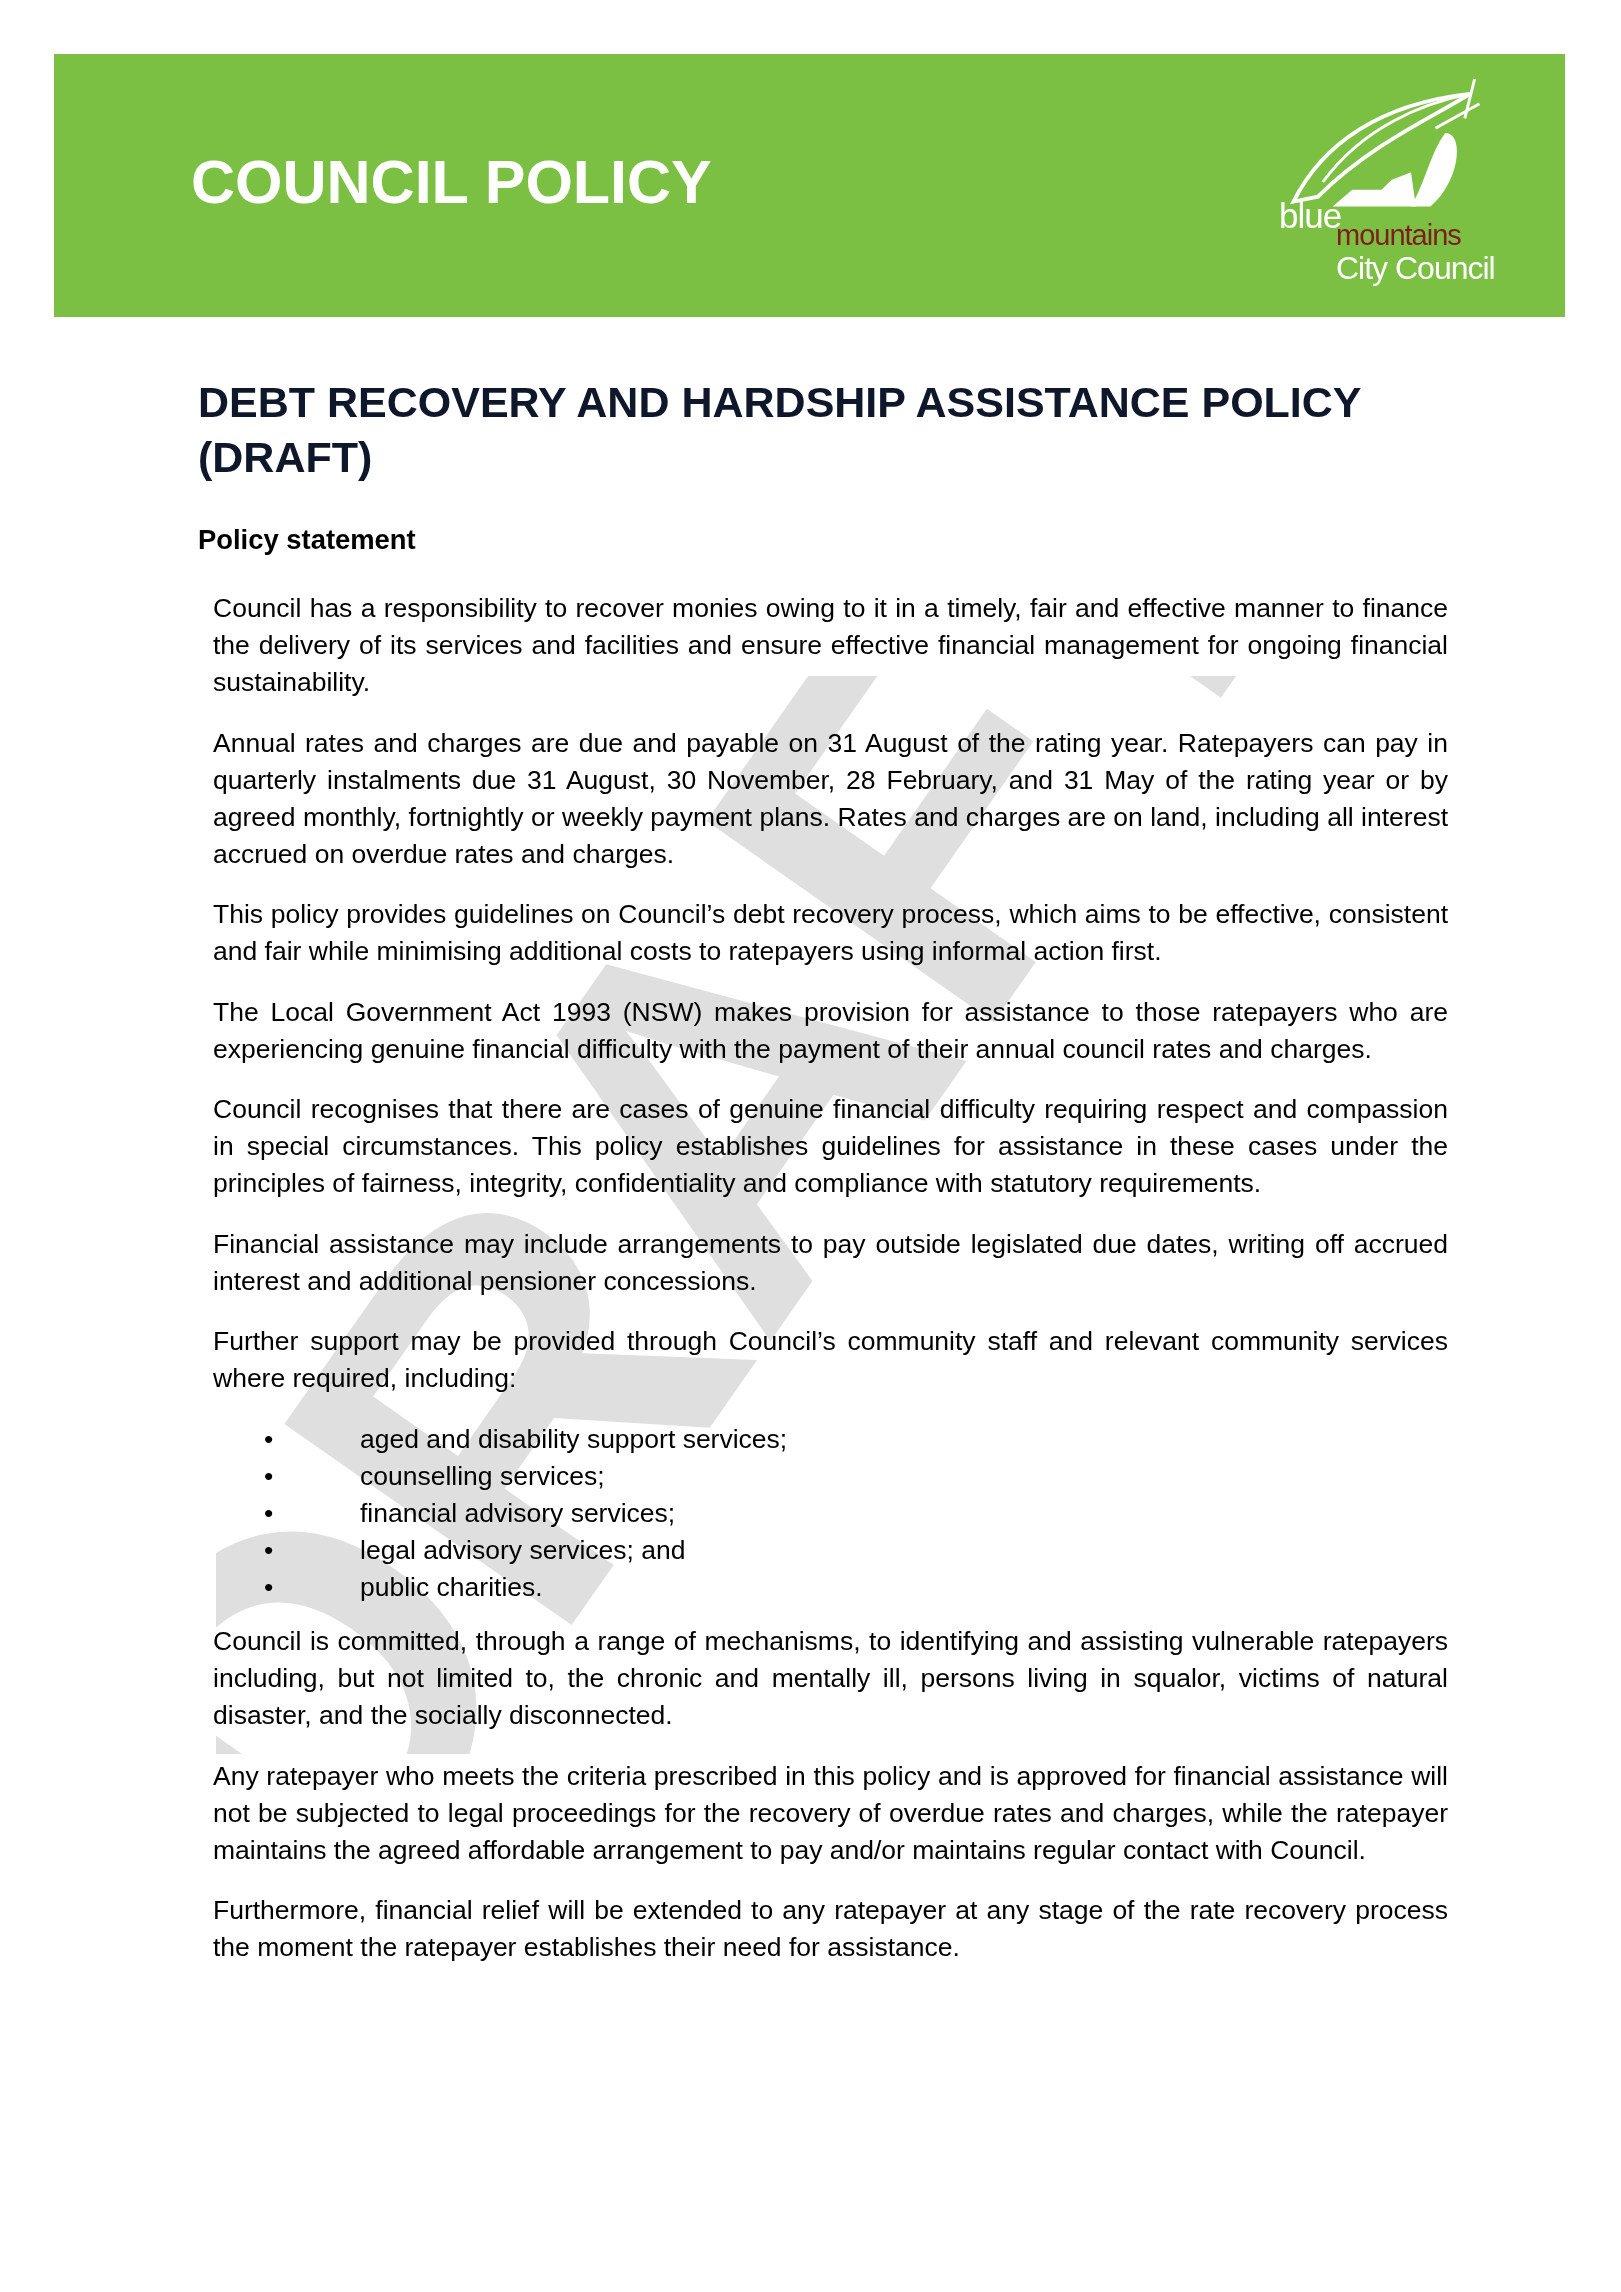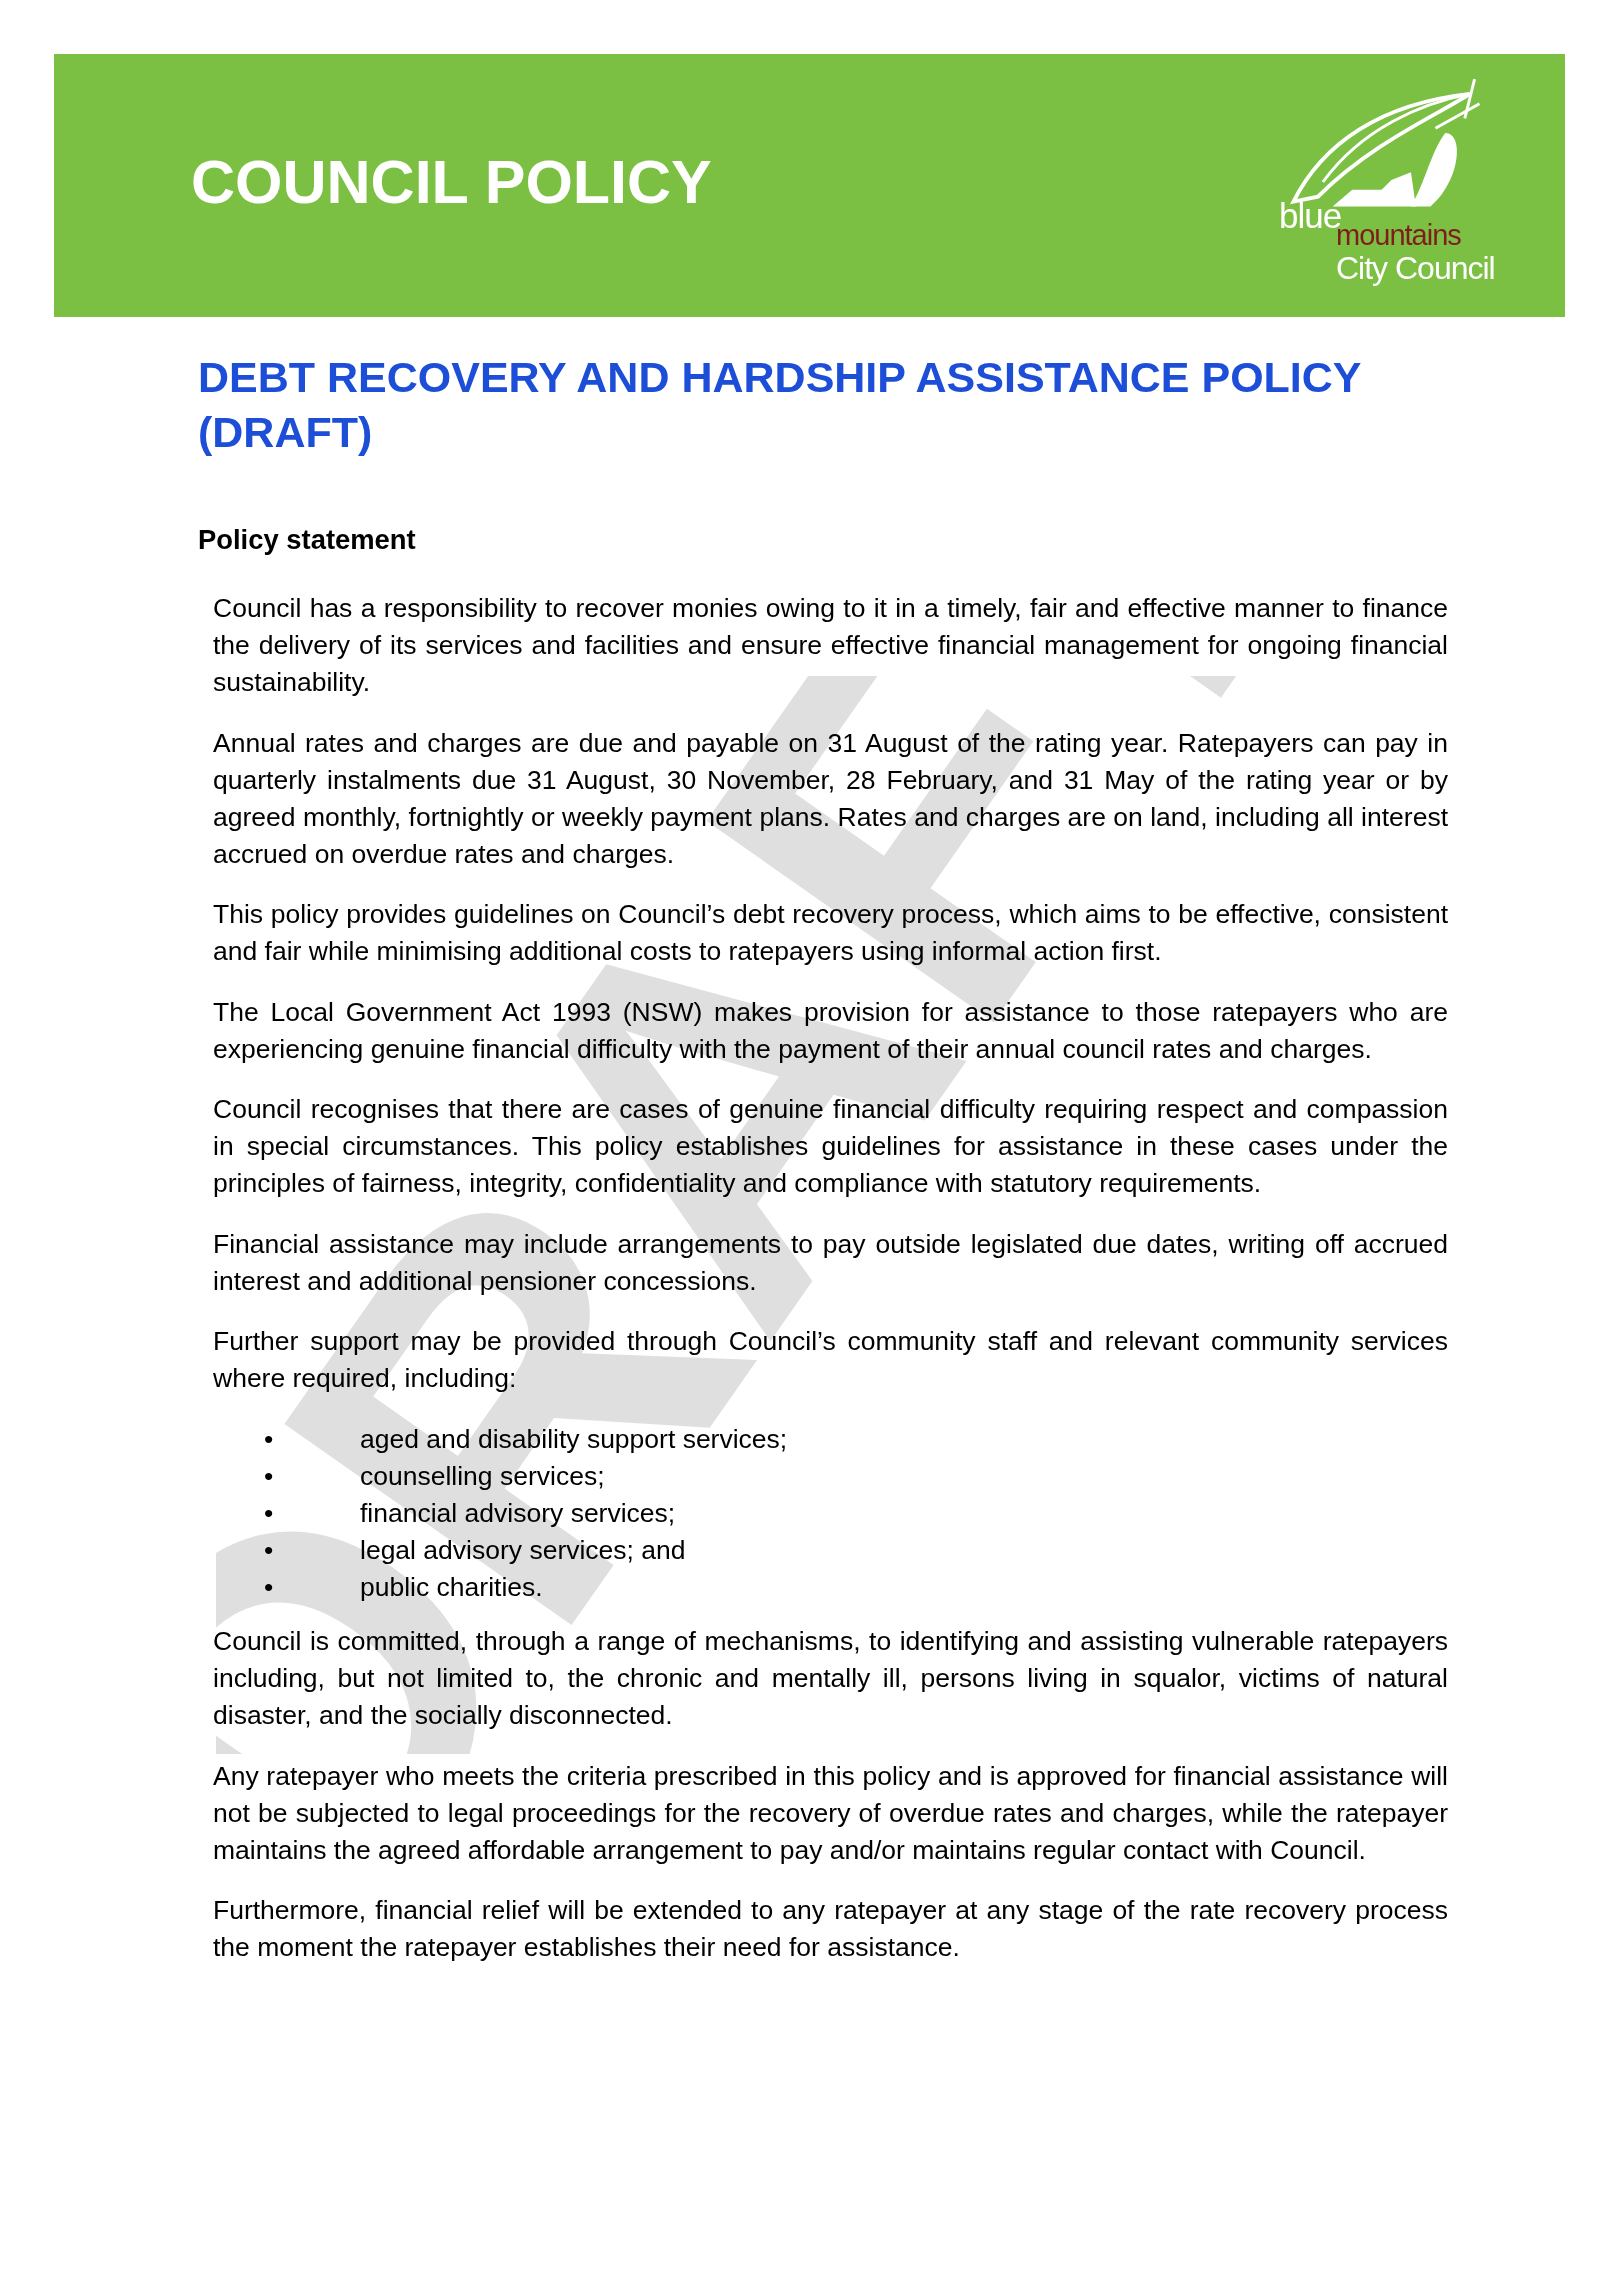--- a/index.html
+++ b/index.html
@@ -7,22 +7,22 @@
          font-family: "Liberation Sans", sans-serif; color: #000; }
   .banner { position: absolute; left: 54px; top: 54px; width: 1511px; height: 263px; background: #7cc043; }
   .banner-title { position: absolute; left: 137px; top: 98px; font-size: 61px; font-weight: bold;
                   color: #ffffff; letter-spacing: 0px; line-height: 1; margin: 0; }
   .logo { position: absolute; left: 1171px; top: 19.6px; width: 323px; height: 216px; }
   .logo svg { position: absolute; left: 0; top: 0; }
   .logo-blue { position: absolute; left: 54px; top: 122px; font-size: 35px; color: #fff; font-weight: normal; letter-spacing: -1px; }
   .logo-mtn { position: absolute; left: 111px; top: 145px; font-size: 29px; color: #7f1d1d; letter-spacing: -1px; text-align: center; }
   .logo-city { position: absolute; left: 111px; top: 176px; font-size: 32px; color: #fff; letter-spacing: -1px; }
 
-  .doc-title { position: absolute; left: 198px; top: 350px; width: 1274px; margin: 0;
-               font-size: 43px; font-weight: bold; color: #1d4ed8; line-height: 55px; }
+  .doc-title { position: absolute; left: 198px; top: 375px; width: 1274px; margin: 0;
+               font-size: 43px; font-weight: bold; color: #0f172a; line-height: 55px; }
   .section-heading { position: absolute; left: 198px; top: 524px; margin: 0; font-size: 27.4px; font-weight: bold; text-align: right; }
 
   .body-text { position: absolute; left: 198px; top: 590px; width: 1235px; margin-left: 15px; }
   .para { margin: 0 0 23.5px 0; font-size: 26.5px; line-height: 37px; text-align: justify; }
   .bullets { margin: 0 0 17.6px 0; padding: 0; list-style: none; }
   .bullets li { font-size: 26.5px; line-height: 37px; position: relative; padding-left: 147px; }
   .bullets li .bullet { position: absolute; left: 51px; top: 0; }
 
   .watermark { position: absolute; left: 216px; top: 676px; width: 1176px; height: 1078px; pointer-events: none; }
   .watermark text { font-family: "Liberation Sans", sans-serif; font-weight: bold; }

